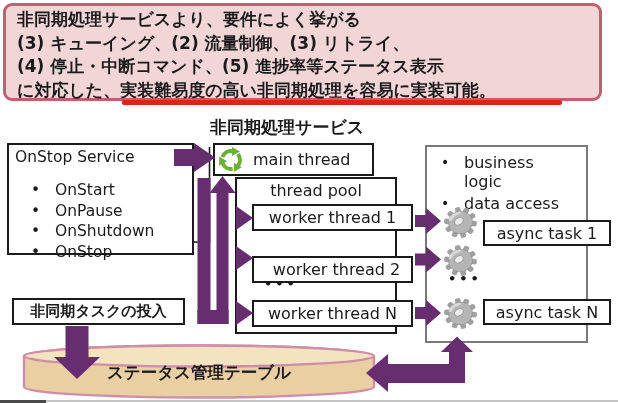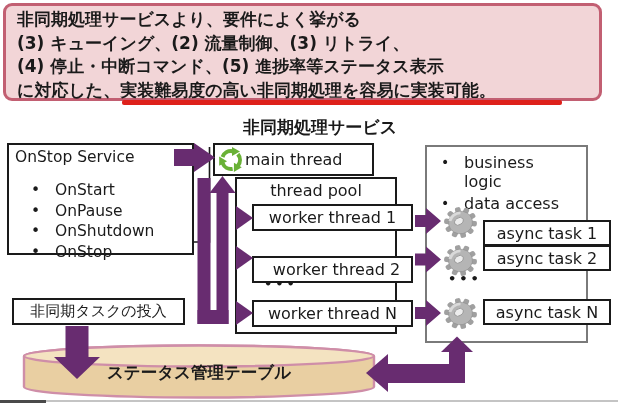--- a/index.html
+++ b/index.html
@@ -13,43 +13,43 @@
   #canvas{position:relative;width:618px;height:403px;background:#fff;overflow:hidden;}
   .abs{position:absolute;}
   .box{background:#fff;border:2px solid var(--ink);}
   .flexc{display:flex;align-items:center;justify-content:center;}
 
   .banner{left:3px;top:3px;width:599px;height:98px;background:var(--pink-bg);
     border:3px solid var(--pink-border);border-radius:9px;padding:2px 11px;z-index:2;}
   .banner .bl{font-weight:bold;font-size:17px;line-height:23.5px;white-space:nowrap;}
   .underline{left:122px;top:100px;width:440px;height:5px;background:var(--red);border-radius:2px;z-index:4;}
 
-  .dg-title{left:210px;top:116px;width:220px;text-align:center;font-weight:bold;font-size:17px;z-index:2;}
+  .dg-title{left:210px;top:116px;width:220px;text-align:left;font-weight:bold;font-size:17px;z-index:2;}
 
   .ws-box{left:7px;top:143px;width:187px;height:112px;padding:3px 6px;z-index:2;font-size:15.5px;}
   .ws-box ul{list-style:none;margin-top:14px;}
   .ws-box li{position:relative;padding-left:40px;line-height:20.5px;}
   .ws-box li::before{content:"•";position:absolute;left:16px;}
 
   .main-box{left:213px;top:143px;width:161px;height:33px;z-index:2;display:flex;align-items:center;font-size:16px;}
-  .main-box .lbl{margin-left:0;}
+  .main-box .lbl{margin-left:8px;}
   .pool-box{left:235px;top:177px;width:162px;height:157px;z-index:2;}
   .pool-lbl{left:235px;top:181px;width:162px;text-align:center;font-size:16px;z-index:2;}
   .wbox{left:252px;width:161px;height:27px;z-index:3;font-size:16px;}
   .dots{font-weight:bold;font-size:13px;letter-spacing:3px;z-index:3;}
 
   .right-box{left:425px;top:145px;width:163px;height:198px;background:#fff;border:2px solid var(--gray-border);z-index:2;padding:6px 4px 0 10px;}
   .right-box ul{list-style:none;}
   .right-box li{position:relative;padding-left:27px;font-size:16px;line-height:19px;white-space:pre-line;margin-bottom:3px;}
   .right-box li::before{content:"•";position:absolute;left:4px;font-size:14px;}
   .abox{left:483px;width:128px;height:26px;z-index:4;font-size:16px;}
   .gear{width:45px;height:35px;z-index:3;}
 
   .submit-box{left:12px;top:298px;width:173px;height:27px;border-width:2.5px;z-index:2;
-    font-weight:normal;font-size:15px;}
+    font-weight:bold;font-size:15px;}
   .cyl{left:21px;top:343px;z-index:1;}
   .cyl-lbl{left:21px;top:362px;width:356px;text-align:center;font-weight:bold;font-size:16.5px;z-index:2;}
 
   .overlay{left:0;top:0;z-index:5;pointer-events:none;}
   .arr{fill:var(--purple);}
   .blk{fill:none;stroke:var(--ink);stroke-width:1.6px;}
   .edge1{left:0;top:400px;width:618px;height:2px;background:#c4c4c4;z-index:0;}
   .edge2{left:0;top:400px;width:46px;height:3px;background:#4a4a4a;z-index:0;}
 </style>
 </head>
@@ -156,21 +156,20 @@
           <rect x="-2.8" y="-16.5" width="5.6" height="7" rx="2" fill="var(--gear-dark)" transform="rotate(216)"></rect>
           <rect x="-2.8" y="-16.5" width="5.6" height="7" rx="2" fill="var(--gear-dark)" transform="rotate(252)"></rect>
           <rect x="-2.8" y="-16.5" width="5.6" height="7" rx="2" fill="var(--gear-dark)" transform="rotate(288)"></rect>
           <rect x="-2.8" y="-16.5" width="5.6" height="7" rx="2" fill="var(--gear-dark)" transform="rotate(324)"></rect>
        <circle r="12" fill="var(--gear)" stroke="#8e8e8e" stroke-width="0.6"></circle>
        <path d="M -10 -4 A 10.5 10.5 0 0 1 2 -10" fill="none" stroke="#d9d9d9" stroke-width="3"></path>
        <ellipse cx="-0.5" cy="-2" rx="4.8" ry="3.6" transform="rotate(-25)" fill="#ececec" stroke="#8f8f8f" stroke-width="0.8"></ellipse>
      </g>
    </svg></div>
   <div class="abs box abox flexc" style="top:220px;">async task 1</div>
-  <div class="abs box abox flexc" style="top:245px;">async task 2</div>
   <div class="abs dots" style="left:448px;top:271px;">•••</div>
   <div class="abs box abox flexc" style="top:299px;">async task N</div>
 
   <div class="abs box submit-box flexc">非同期タスクの投入</div>
 
   <svg class="abs cyl" width="356" height="58" viewBox="0 0 356 58">
     <path d="M 3 13 A 175 10.5 0 0 1 353 13 L 353 44 A 175 10.5 0 0 1 3 44 Z" fill="var(--tan)" stroke="var(--cyl-border)" stroke-width="2.4"></path>
     <ellipse cx="178" cy="13" rx="175" ry="10.5" fill="var(--tan-top)" stroke="var(--cyl-border)" stroke-width="2.4"></ellipse>
   </svg>
   <div class="abs cyl-lbl">ステータス管理テーブル</div>

